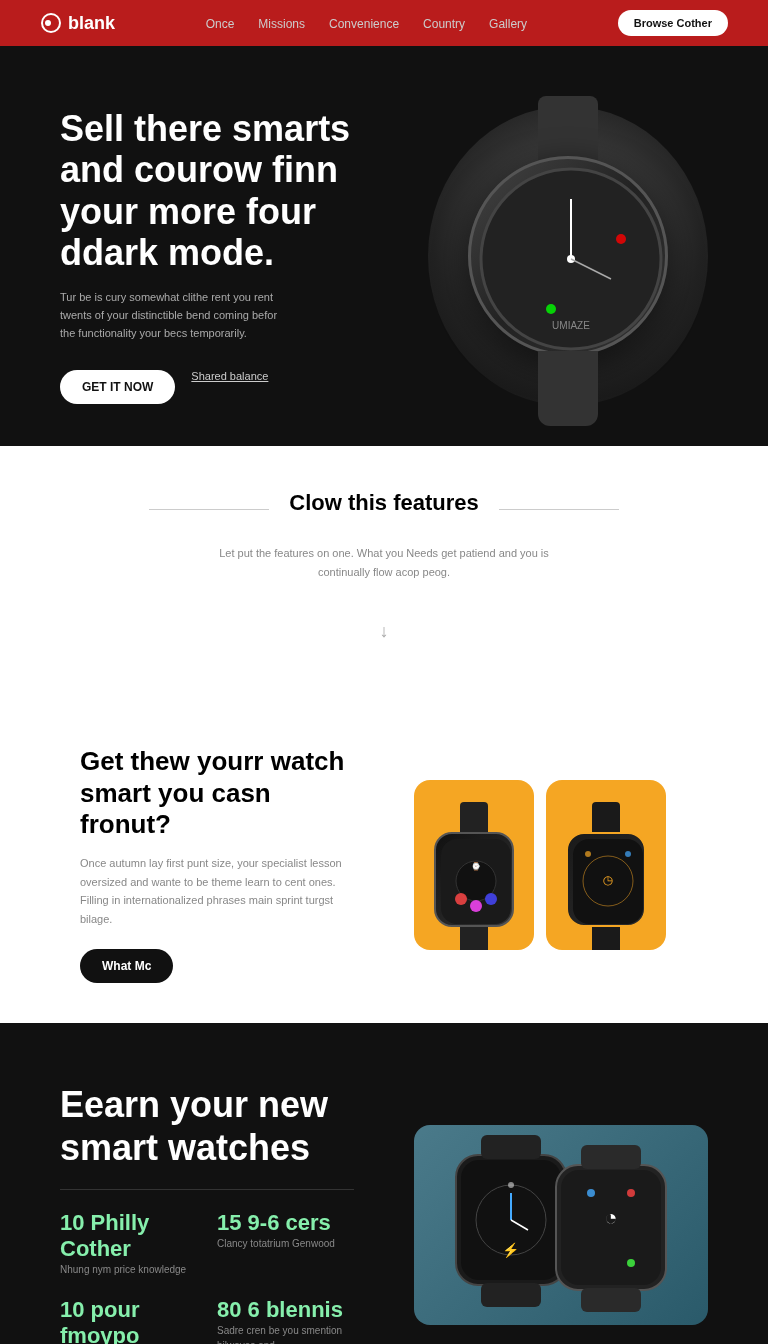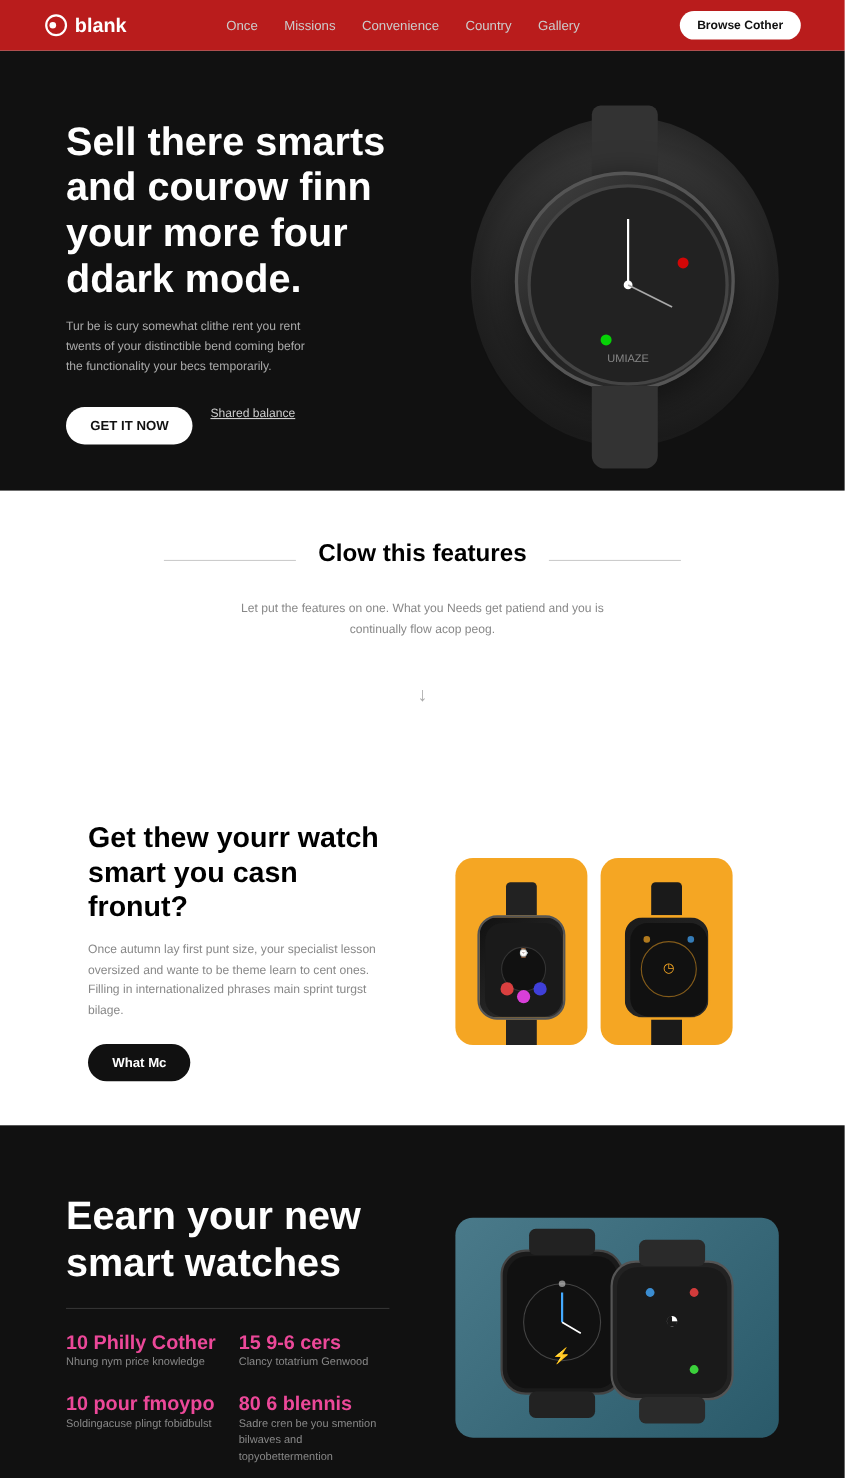--- a/index.html
+++ b/index.html
@@ -258,23 +258,23 @@
       background: #333;
       margin-bottom: 20px;
     }
     .stats-grid {
       display: grid;
       grid-template-columns: 1fr 1fr;
       gap: 20px;
     }
     .stat-item {}
     .stat-number {
-      font-size: 18px;
+      font-size: 22px;
       font-weight: 800;
-      color: #ec4899;
+      color: #86efac;
     }
     .stat-label {
       font-size: 10px;
       color: #888;
       line-height: 1.5;
     }
     .earn-image {
       flex: 1;
       height: 200px;
       background: linear-gradient(135deg, #4a7a8a 0%, #2a5a6a 100%);

